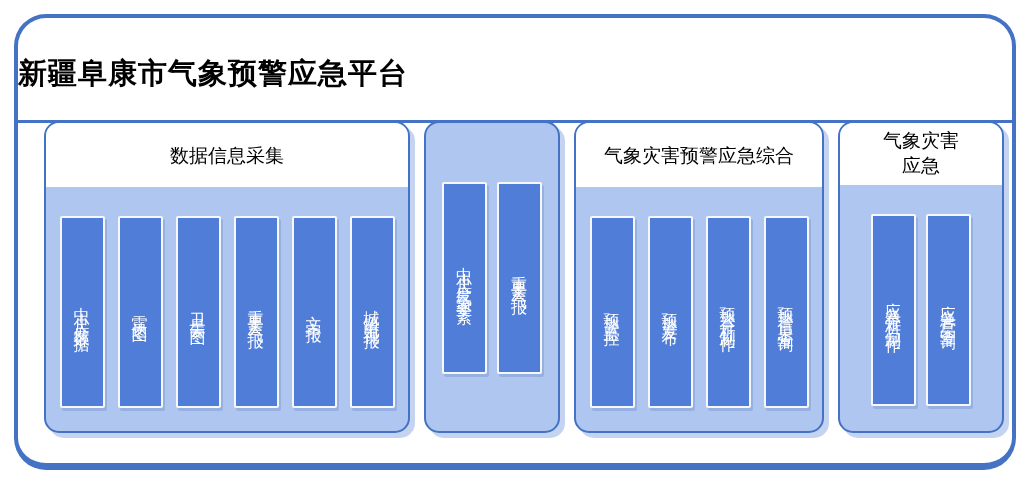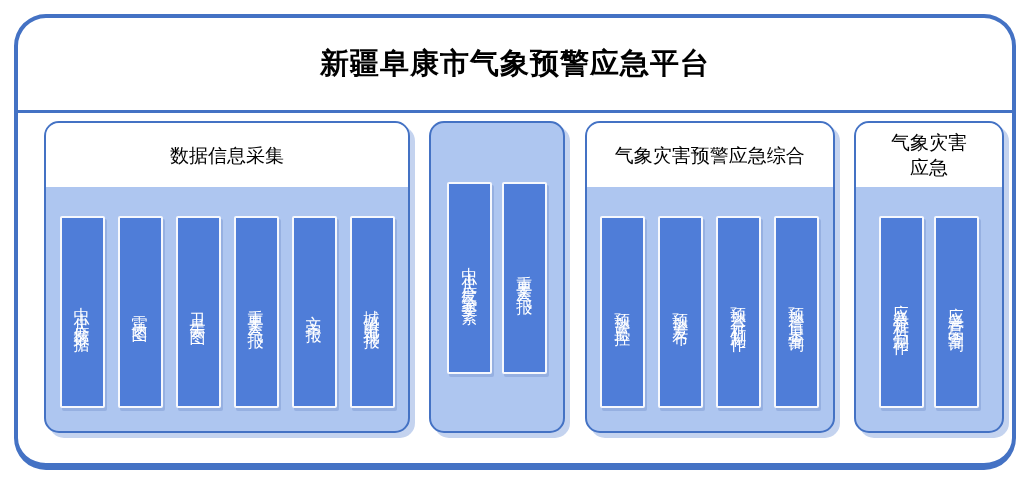--- a/index.html
+++ b/index.html
@@ -24,21 +24,22 @@
     box-sizing: border-box;
     border: 4px solid #4472C4;
     border-bottom-width: 7px;
     border-radius: 32px;
     background: #ffffff;
   }
   .title-bar {
     height: 92px;
     display: flex;
     align-items: center;
-    justify-content: center;
+    justify-content: flex-start;
+    margin-top: 10px;
   }
   .title {
     margin: 0;
     font-size: 29px;
     font-weight: bold;
     color: #000000;
     letter-spacing: 1px;
   }
   .divider {
     height: 0;
@@ -60,21 +61,21 @@
     border-radius: 15px;
     background: #AEC6F0;
     box-shadow: 5px 5px 0 rgba(148, 175, 226, 0.55);
     display: flex;
     flex-direction: column;
     overflow: hidden;
   }
   .panel.p1 { width: 366px; }
   .panel.p2 { width: 136px; }
   .panel.p3 { width: 250px; }
-  .panel.p4 { width: 150px; }
+  .panel.p4 { width: 166px; justify-content: center; }
   .panel-header {
     height: 64px;
     flex: 0 0 auto;
     background: #ffffff;
     display: flex;
     align-items: center;
     justify-content: center;
     text-align: center;
     font-size: 19px;
     line-height: 25px;

